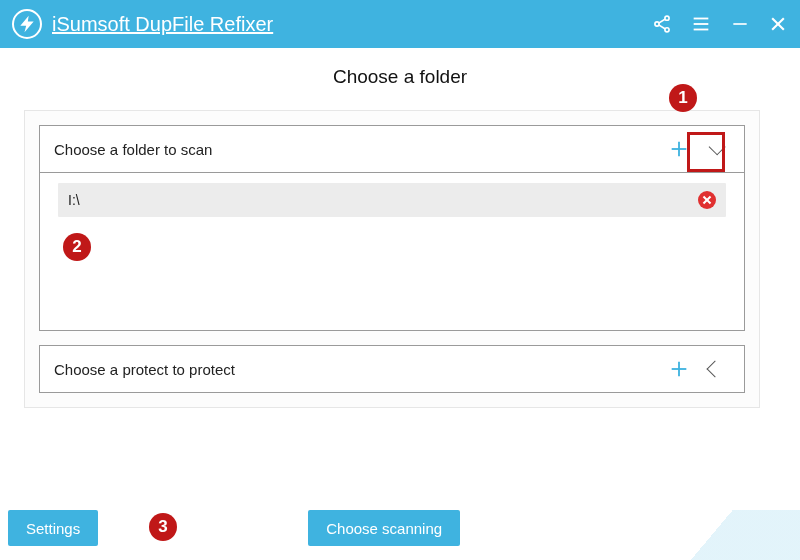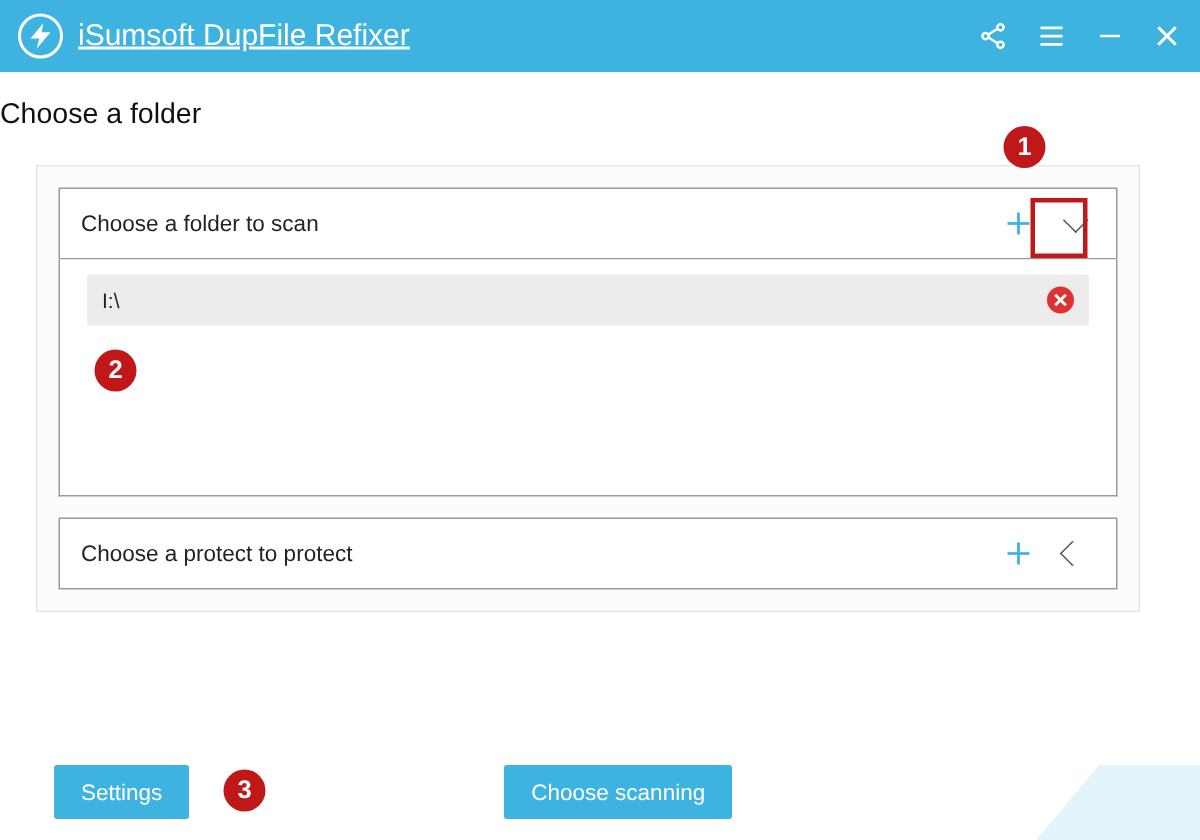--- a/index.html
+++ b/index.html
@@ -5,21 +5,21 @@
   * { box-sizing: border-box; margin: 0; padding: 0; }
   body { width: 800px; height: 560px; font-family: "Segoe UI", Arial, sans-serif; background: #fff; position: relative; overflow: hidden; }
 
   .titlebar { height: 48px; background: #3fb3e0; display: flex; align-items: center; padding: 0 12px; }
   .titlebar .logo { width: 30px; height: 30px; border: 2px solid #fff; border-radius: 50%; display: flex; align-items: center; justify-content: center; margin-right: 10px; }
   .titlebar .logo svg { width: 20px; height: 20px; }
   .titlebar .app-title { color: #fff; font-size: 20px; font-weight: 400; flex: 1; text-decoration: underline; }
   .titlebar .win-controls { display: flex; align-items: center; gap: 18px; }
   .titlebar .win-btn { color: #fff; cursor: pointer; display: flex; align-items: center; }
 
-  .page-title { text-align: left; font-size: 19px; padding: 18px 0 10px; color: #111; }
+  .page-title { text-align: center; font-size: 19px; padding: 18px 0 10px; color: #111; }
 
   .content-box { margin: 12px 40px 0 24px; border: 1px solid #e6e6e6; background: #fcfcfc; padding: 0 14px 14px 14px; }
 
   .section-header { border: 1px solid #9a9a9a; height: 48px; display: flex; align-items: center; padding: 0 14px; margin-top: 14px; background: #fff; }
   .section-header-first { margin-top: 14px; }
   .section-header .label { flex: 1; font-size: 15px; color: #222; }
   .section-header .btn-add { width: 30px; height: 30px; display: flex; align-items: center; justify-content: center; cursor: pointer; color: #3fb3e0; font-size: 26px; font-weight: 300; }
   .section-header .btn-collapse { width: 30px; display: flex; align-items: center; justify-content: center; cursor: pointer; color: #555; margin-left: 6px; }
 
   .section-body { border: 1px solid #9a9a9a; border-top: none; height: 158px; background: #fff; position: relative; padding: 10px 18px; overflow-y: auto; }
@@ -29,21 +29,21 @@
   .folder-row .remove::before, .folder-row .remove::after { content:""; position:absolute; width:10px; height:2px; background:#fff; }
   .folder-row .remove { position:relative; }
   .folder-row .remove::before { transform:rotate(45deg); }
   .folder-row .remove::after { transform:rotate(-45deg); }
 
   
   .section-body::-webkit-scrollbar { width: 10px; }
   .section-body::-webkit-scrollbar-track { background: #f4f4f4; }
   .section-body::-webkit-scrollbar-thumb { background: #ccc; }
 
-  .bottom-bar { position: absolute; bottom: 0; left: 0; right: 0; height: 64px; display: flex; align-items: center; padding: 0 36px; }
+  .bottom-bar { position: absolute; bottom: 0; left: 0; right: 0; height: 64px; display: flex; align-items: center; padding: 0 8px; }
   .bottom-bar .btn { background: #3fb3e0; color: #fff; border: none; height: 36px; padding: 0 18px; font-size: 15px; border-radius: 2px; cursor: pointer; }
   .bottom-bar .btn:first-child { margin-right: 210px; }
   .bottom-bar::after { content: ""; position: absolute; right: 0; bottom: 0; width: 140px; height: 50px; background: linear-gradient(130deg, transparent 40%, rgba(63,179,224,0.15) 40%); }
 
   
   .anno { position: absolute; width: 28px; height: 28px; background: #c01818; color: #fff; border-radius: 50%; display: flex; align-items: center; justify-content: center; font-weight: bold; font-size: 17px; pointer-events: none; z-index: 20; }
   .highlight-box { position: absolute; border: 3px solid #c01818; pointer-events: none; z-index: 15; }
 
   .chev { width:12px; height:12px; border-right:1px solid #555; border-bottom:1px solid #555; display:inline-block; }
   .chev-down { transform: rotate(45deg) translateY(-3px); }

